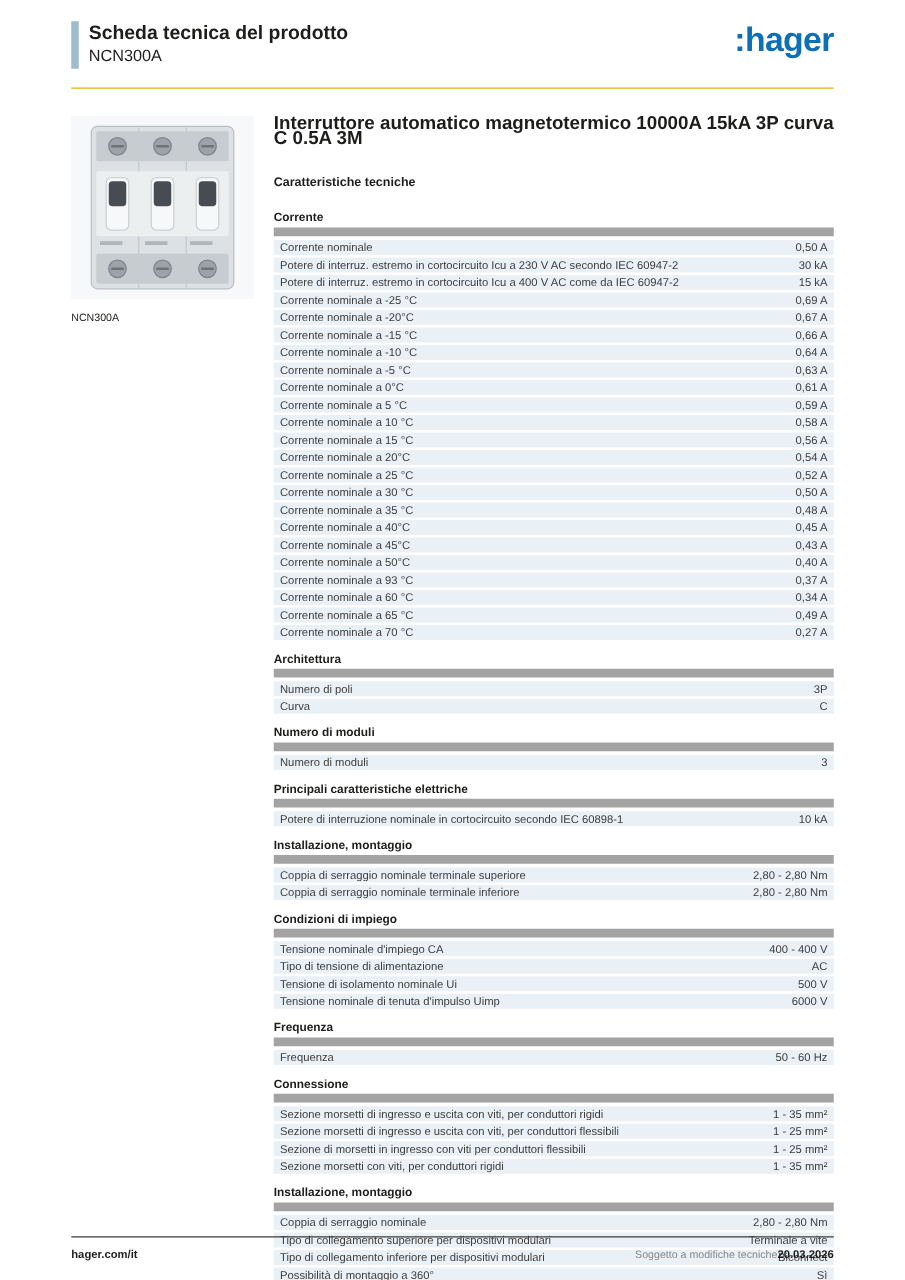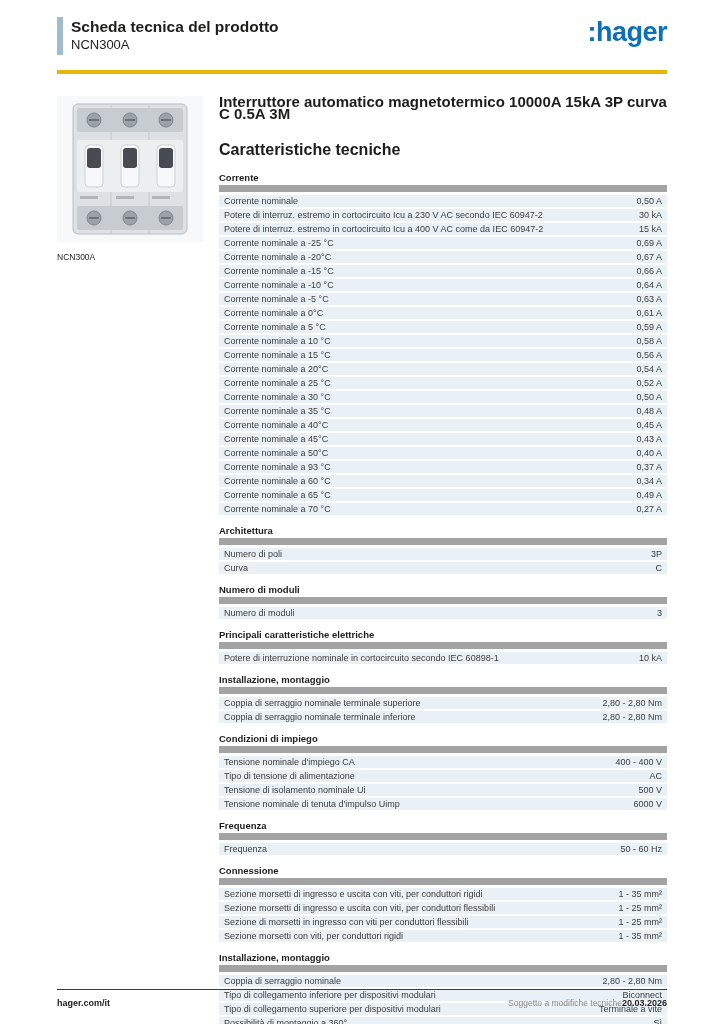--- a/index.html
+++ b/index.html
@@ -8,38 +8,38 @@
   .page {
     width: 724px; height: 1024px; position: relative; overflow: hidden;
     background: #ffffff; color: #1d1d1b;
     font-family: "Liberation Sans", sans-serif;
     --brand: #0d70b6; --rowbg: #e9f1f7; --accent: #9fbccf;
   }
 
   
   .header {
     margin: 0 57px; padding-top: 17px; padding-bottom: 15px;
-    border-bottom: 4px solid #eab308;
+    border-bottom: 1px solid #eab308;
     display: flex; justify-content: space-between; align-items: flex-start;
   }
   .header-left { display: flex; gap: 8px; }
   .accent-bar { width: 6px; height: 38px; background: var(--accent); }
   .doc-title { margin: 0; font-size: 15.5px; font-weight: bold; line-height: 19px; color: #1d1d1b; }
   .product-code { font-size: 13px; line-height: 17px; color: #1d1d1b; }
   .logo { font-size: 27px; font-weight: bold; color: var(--brand); line-height: 30px; letter-spacing: -0.5px; }
 
   
   .main { display: flex; gap: 16px; margin: 22px 57px 0; }
   .left-col { flex: 0 0 146px; width: 146px; }
   .product-image { width: 146px; height: 146px; background: #f6f8f9; }
   .image-caption { margin-top: 10px; font-size: 8.5px; color: #1d1d1b; }
   .right-col { flex: 1; min-width: 0; }
 
   .product-title { font-size: 15px; font-weight: bold; line-height: 12px; margin-bottom: 24px; }
-  .tech-heading { font-size: 16px; font-weight: bold; line-height: 12px; margin-bottom: 16px; }
+  .tech-heading { font-size: 10px; font-weight: bold; line-height: 12px; margin-bottom: 16px; }
 
   
   .spec-section { margin-top: 10px; }
   .spec-section:first-child { margin-top: 0; }
   .spec-heading {
     font-size: 9.5px; font-weight: bold; line-height: 11px;
     padding-bottom: 2px; border-bottom: 7px solid #a3a3a3; margin-bottom: 3px;
     color: #1d1d1b;
   }
   .spec-row {
@@ -302,26 +302,26 @@
               <span class="spec-value">1 - 35 mm²</span>
             </div>
           </div>
           <div class="spec-section">
             <div class="spec-heading">Installazione, montaggio</div>
             <div class="spec-row">
               <span class="spec-label">Coppia di serraggio nominale</span>
               <span class="spec-value">2,80 - 2,80 Nm</span>
             </div>
             <div class="spec-row">
+              <span class="spec-label">Tipo di collegamento superiore per dispositivi modulari</span>
+              <span class="spec-value">Terminale a vite</span>
+            </div>
+            <div class="spec-row">
               <span class="spec-label">Tipo di collegamento inferiore per dispositivi modulari</span>
               <span class="spec-value">Biconnect</span>
-            </div>
-            <div class="spec-row">
-              <span class="spec-label">Tipo di collegamento superiore per dispositivi modulari</span>
-              <span class="spec-value">Terminale a vite</span>
             </div>
             <div class="spec-row">
               <span class="spec-label">Possibilità di montaggio a 360°</span>
               <span class="spec-value">Sì</span>
             </div>
           </div>
         </div>
     </div>
 
   </div>

